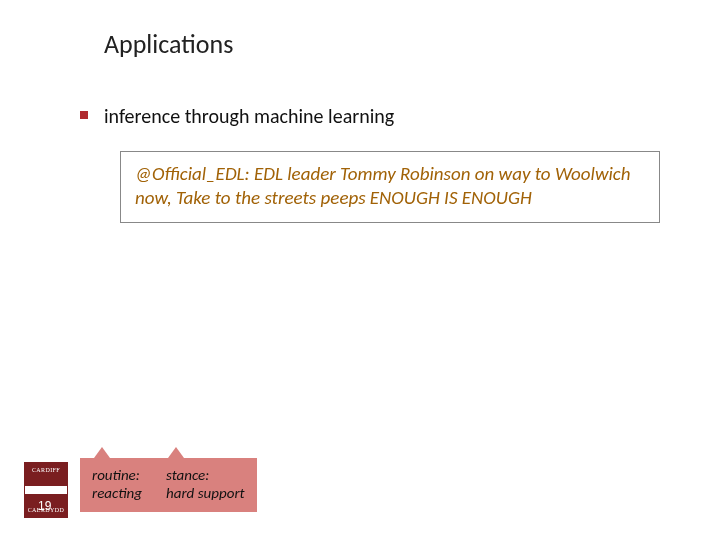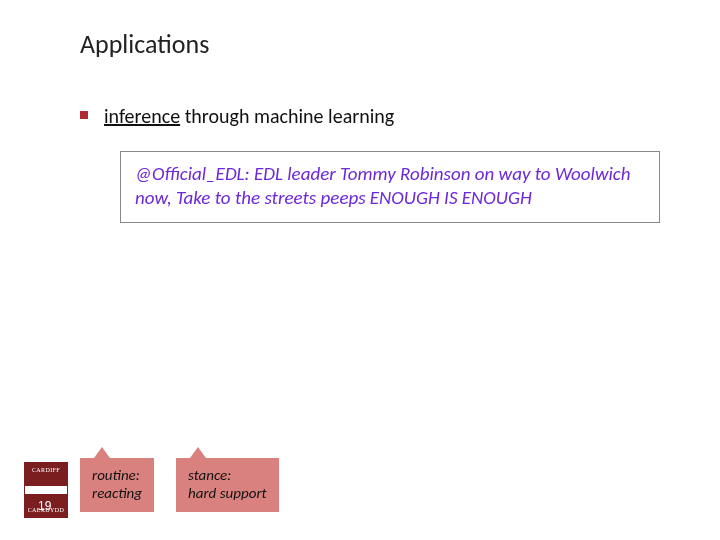--- a/index.html
+++ b/index.html
@@ -16,20 +16,21 @@
     padding: 28px 70px 20px 80px;
     width: 100%;
     height: 100%;
     position: relative;
   }
   .title {
     font-size: 26px;
     font-weight: 400;
     margin-bottom: 44px;
     color: #222;
+    margin-left: 24px;
   }
   .bullets {
     list-style: none;
   }
   .bullets li {
     position: relative;
     padding-left: 24px;
     font-size: 20px;
     line-height: 1.25;
     margin-bottom: 22px;
@@ -37,38 +38,37 @@
   }
   .bullets li::before {
     content: "";
     position: absolute;
     left: 0;
     top: 7px;
     width: 8px;
     height: 8px;
     background: #b02a2f;
   }
-  .under { text-decoration: underline; }
+  .under { }
   .tweet-box {
     margin: 8px 0 0 40px;
     width: 540px;
     border: 1px solid #888;
     padding: 10px 14px 12px 14px;
     font-size: 19px;
     font-style: italic;
     line-height: 1.25;
-    color: #6d28d9;
+    color: #a16207;
   }
   .tags {
     position: absolute;
     left: 80px;
     bottom: 28px;
     width: 600px;
     display: flex;
-    gap: 22px;
     align-items: flex-start;
   }
   .tag {
     position: relative;
     background: #d9817e;
     color: #111;
     font-size: 15px;
     font-style: italic;
     line-height: 1.2;
     padding: 8px 12px 10px 12px;

